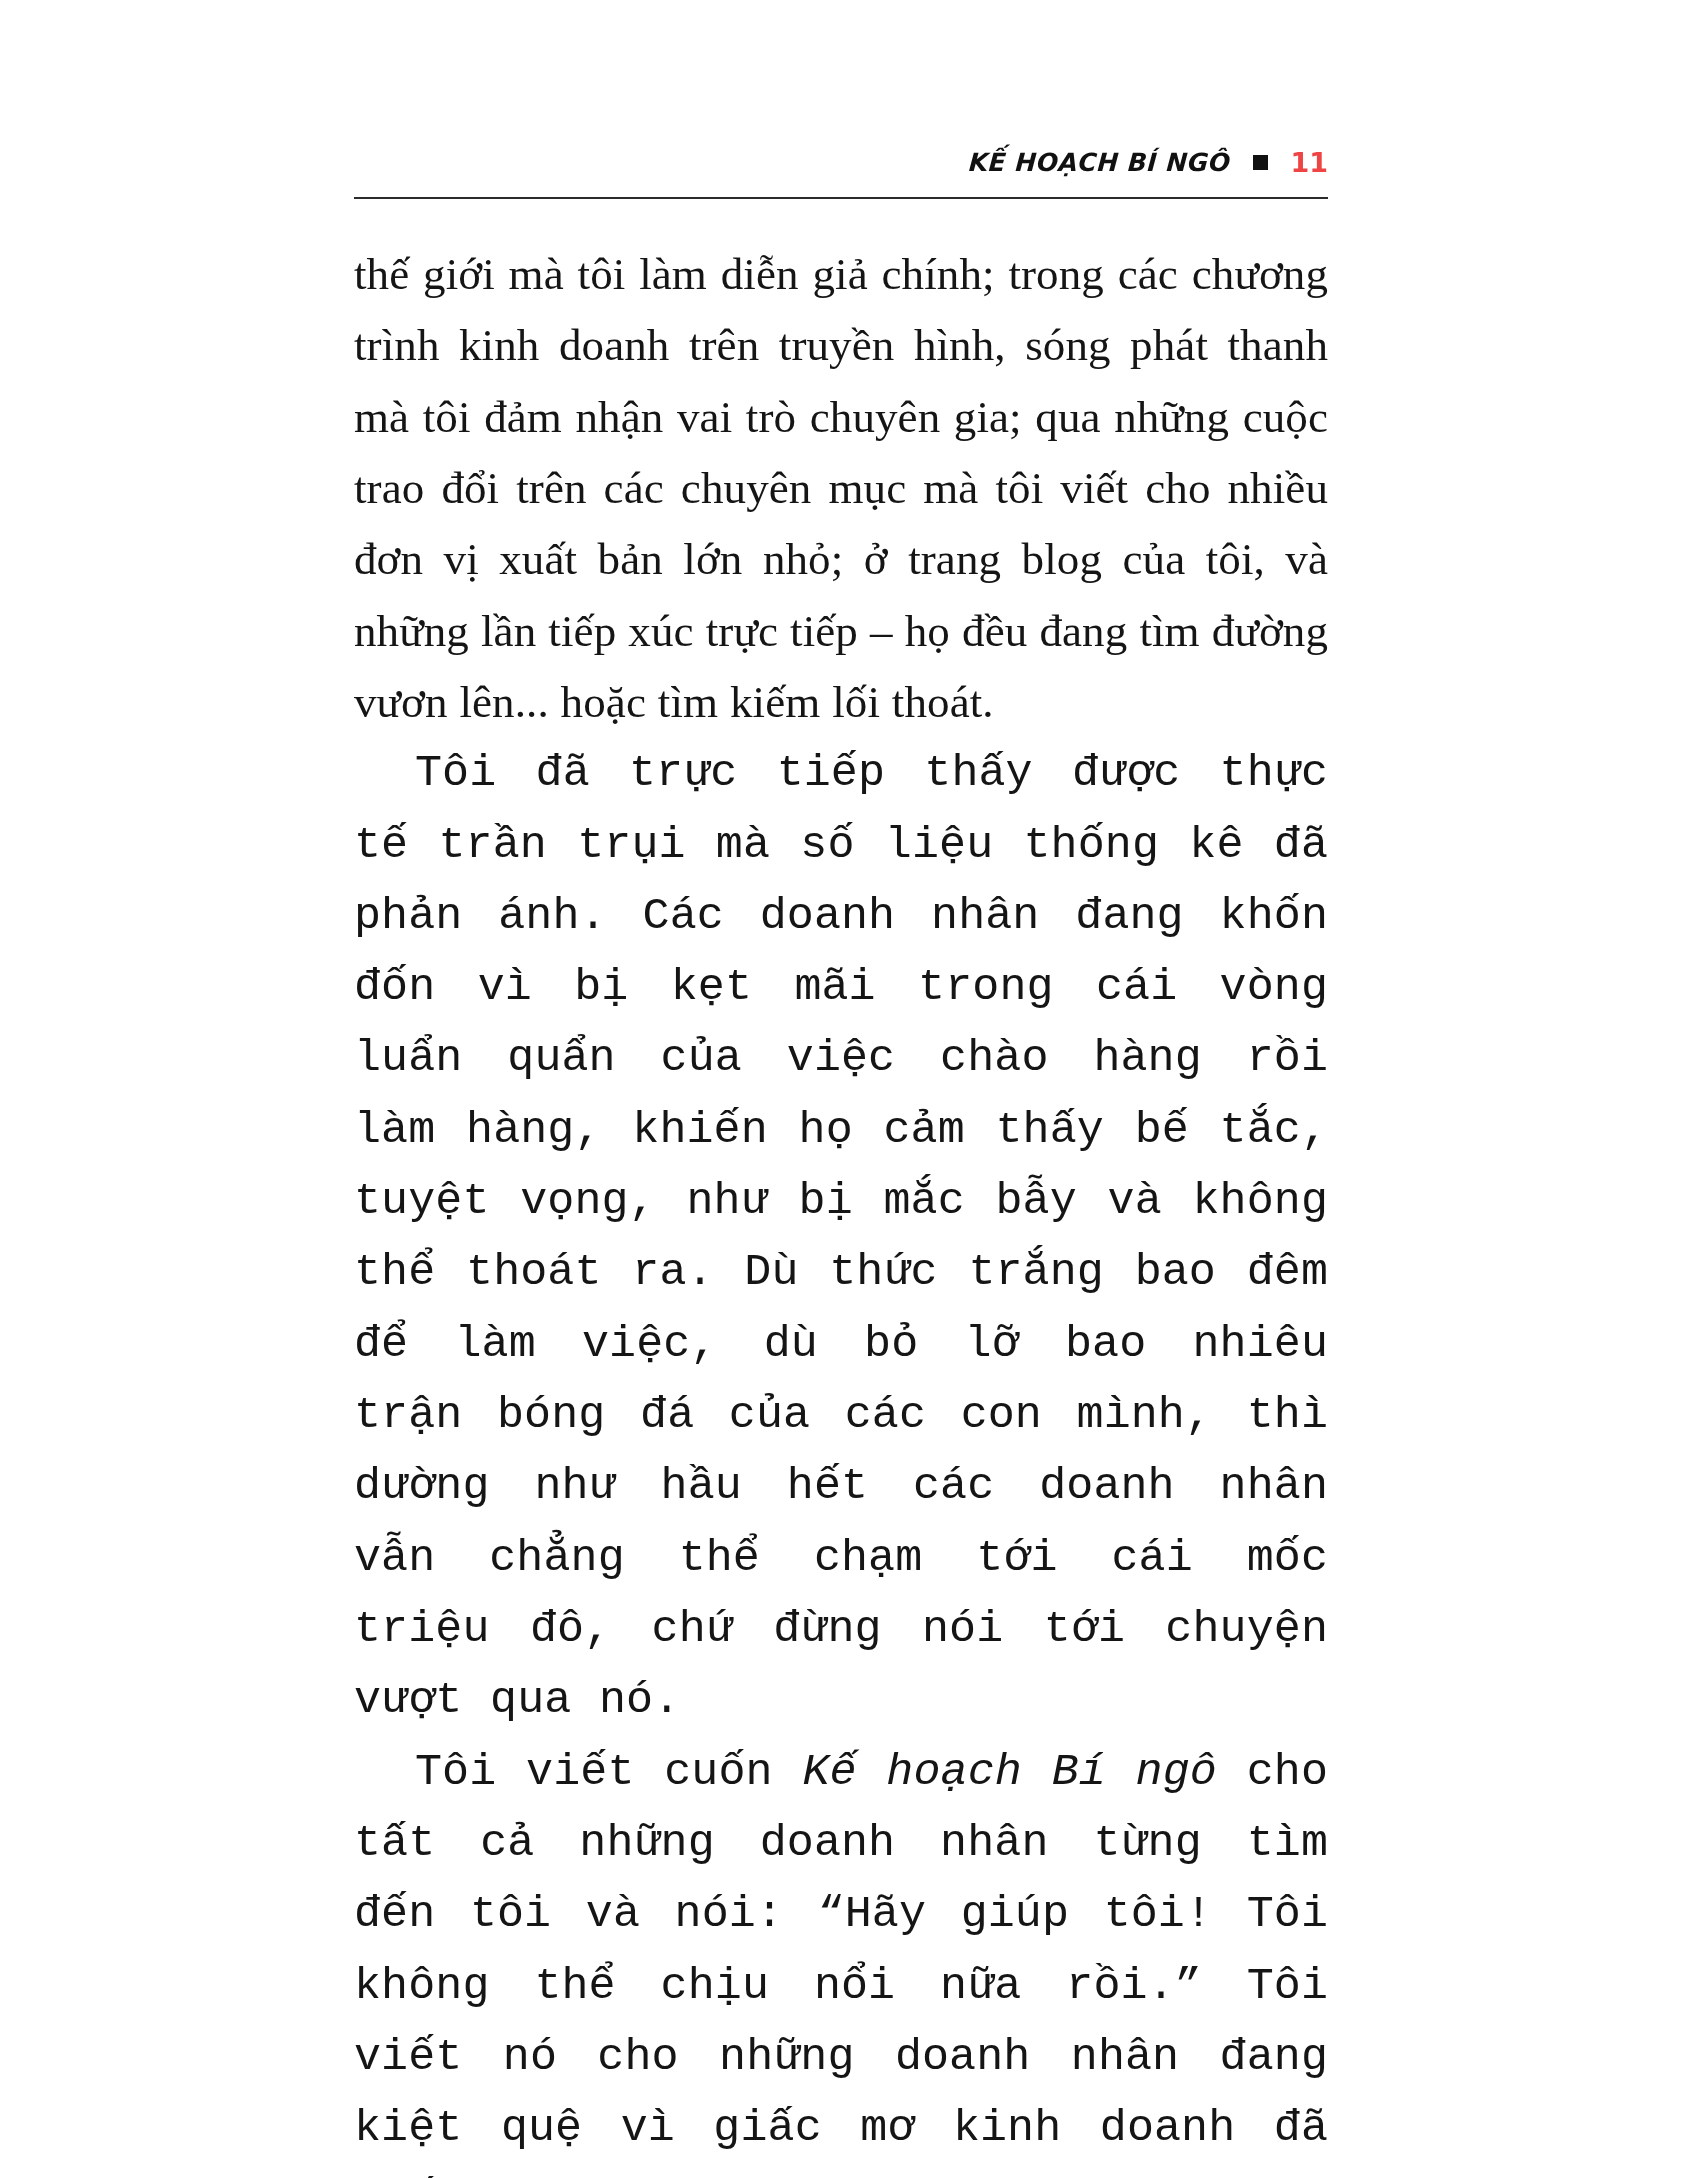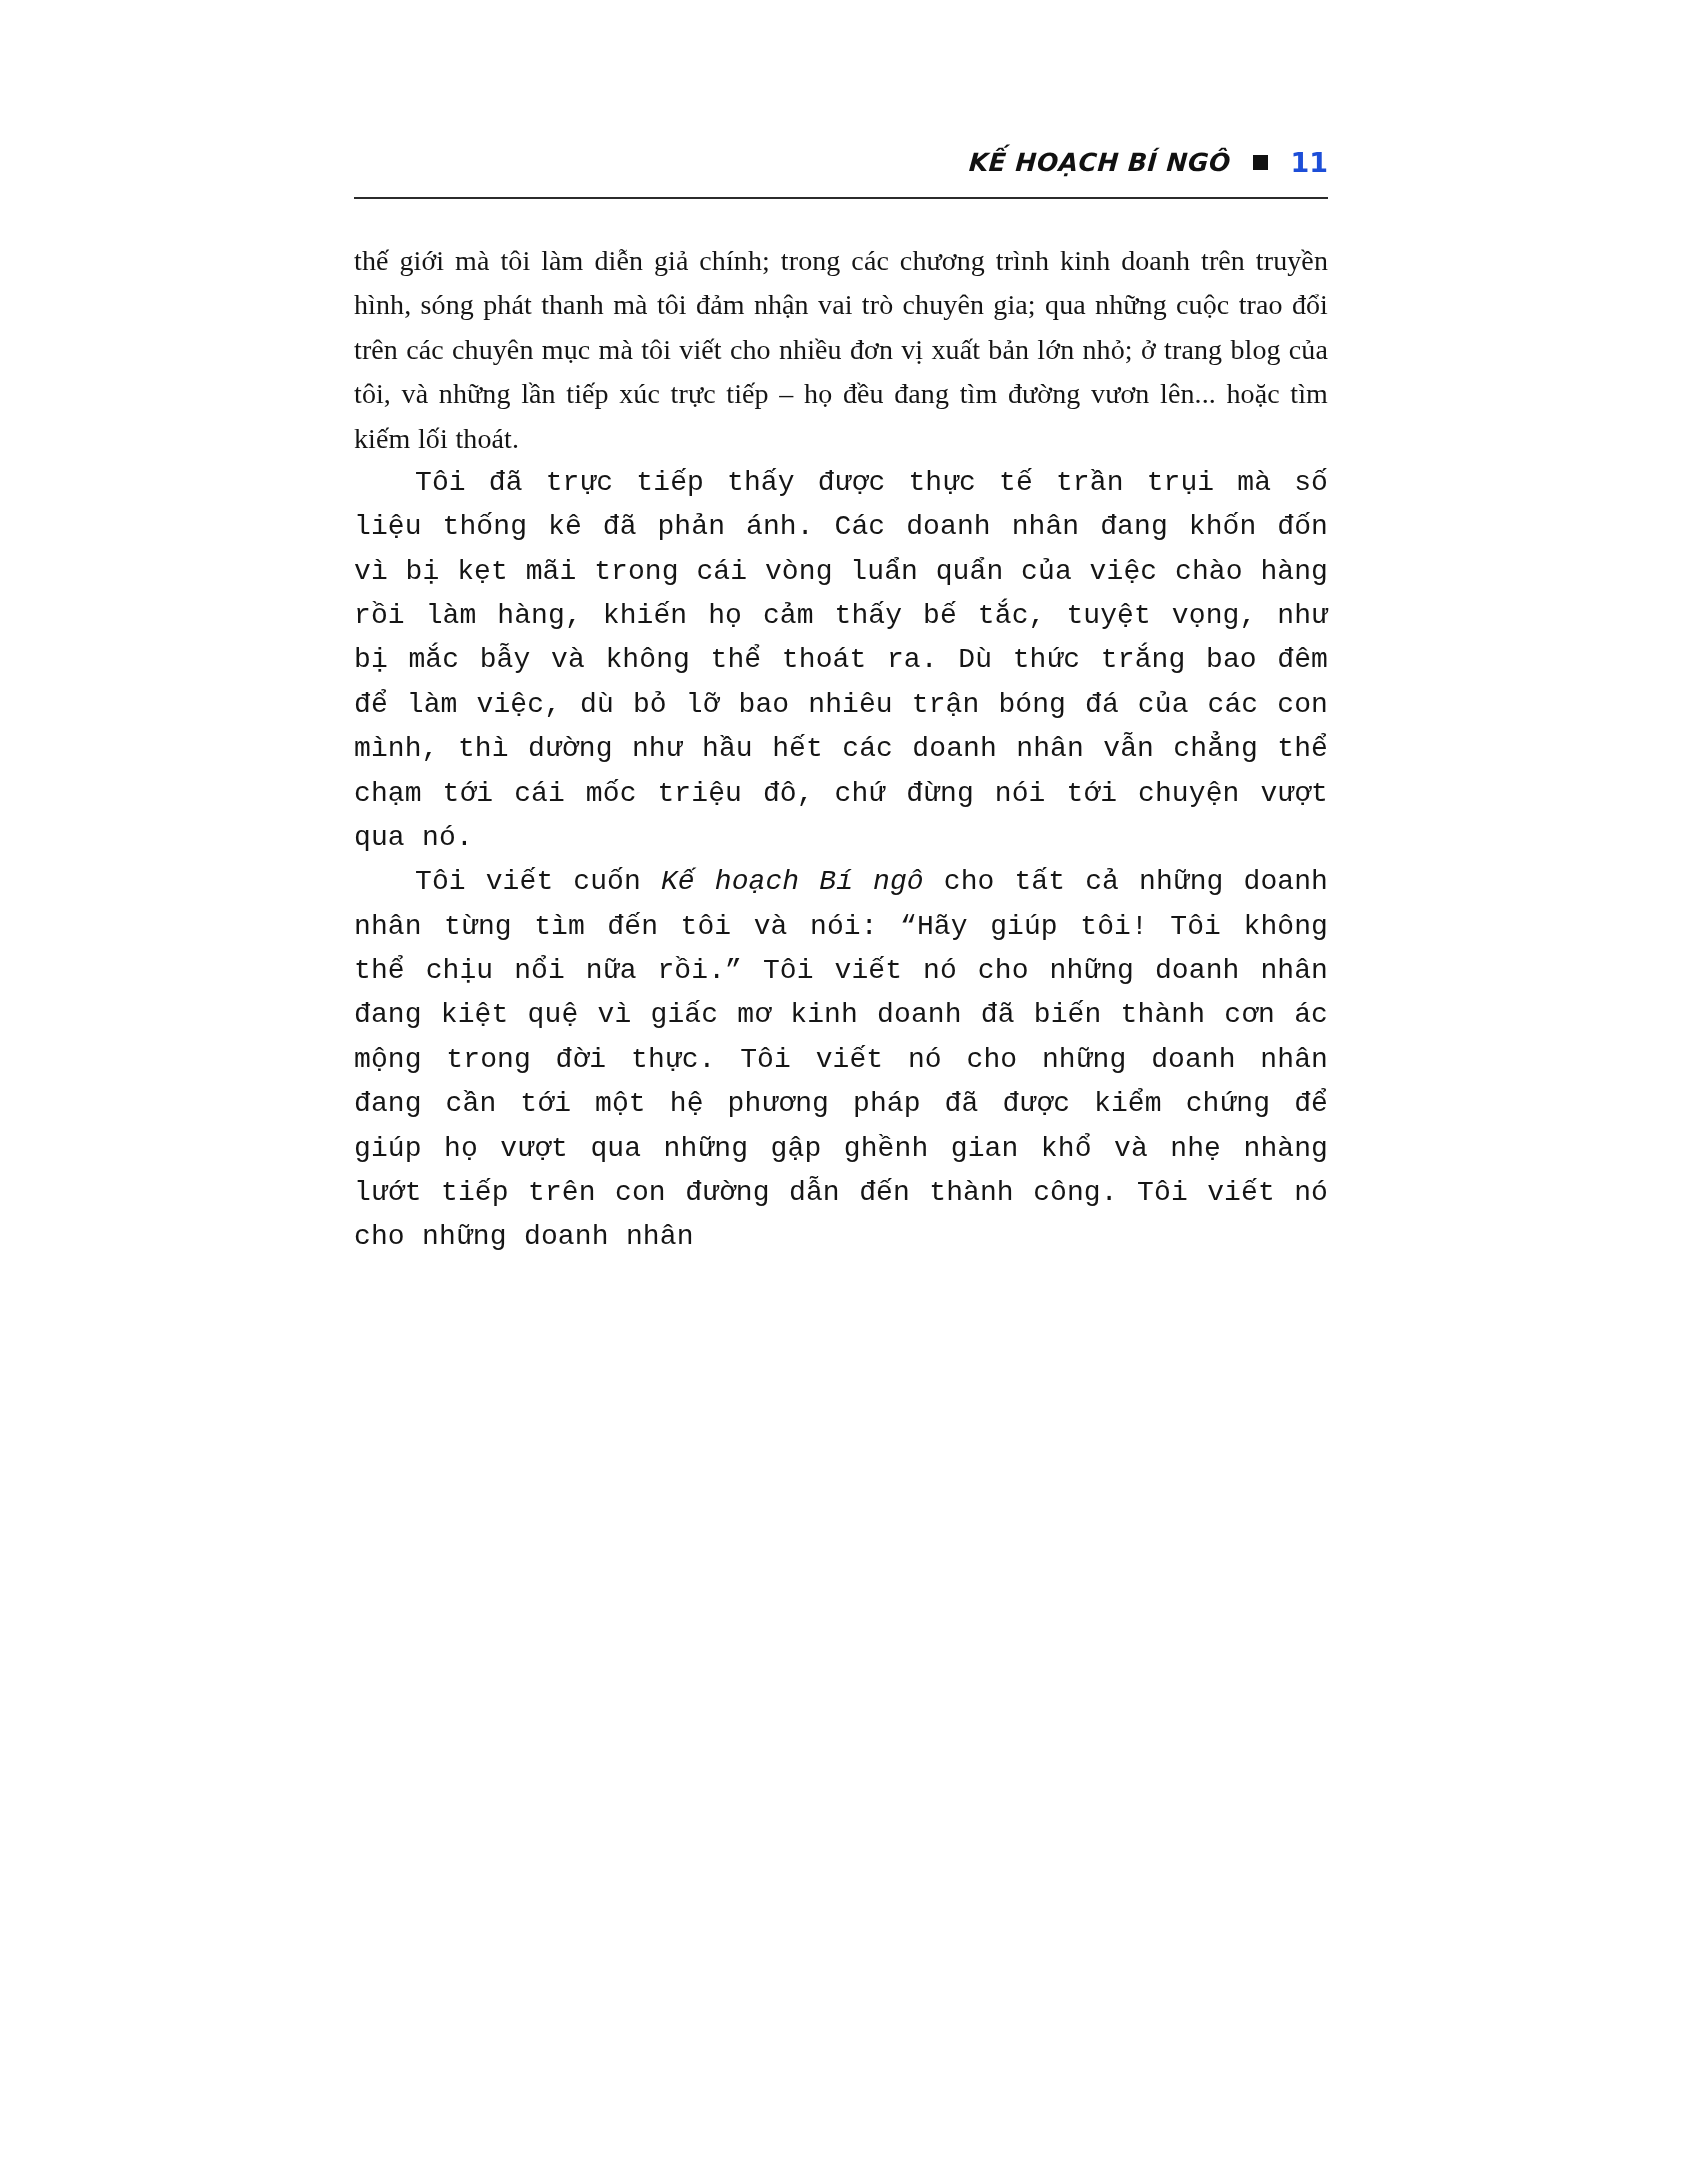--- a/index.html
+++ b/index.html
@@ -52,38 +52,38 @@
   .header-square {
     width: 15px;
     height: 15px;
     background: #111111;
     display: inline-block;
   }
   .header-page-number {
     font-family: "DejaVu Sans", sans-serif;
     font-weight: 700;
     font-size: 27px;
-    color: #1d4ed8;
+    color: #ef4444;
     min-width: 38px;
     text-align: right;
   }
 
   .header-rule {
     margin-top: 12px;
     width: 100%;
     height: 2px;
     background: #2b2b2b;
   }
 
   
   .body-text {
     margin-top: 40px;
   }
   .para {
-    font-size: 28px;
+    font-size: 45px;
     line-height: 1.585;
     text-align: justify;
     text-justify: inter-word;
     margin: 0 0 0 0;
     color: #151515;
     letter-spacing: 0.1px;
     word-spacing: 0.5px;
   }
   .para + .para {
     text-indent: 61px;

